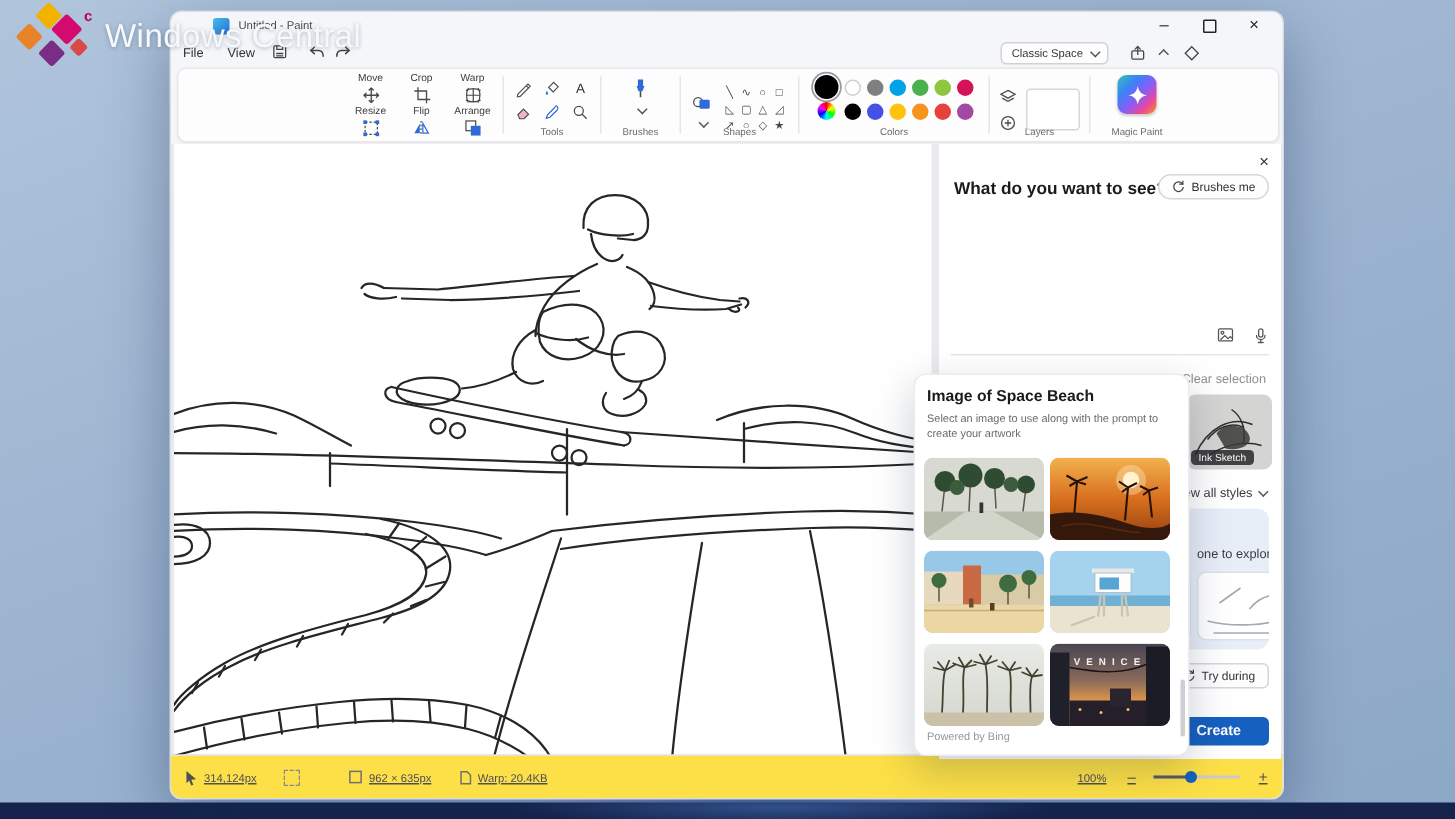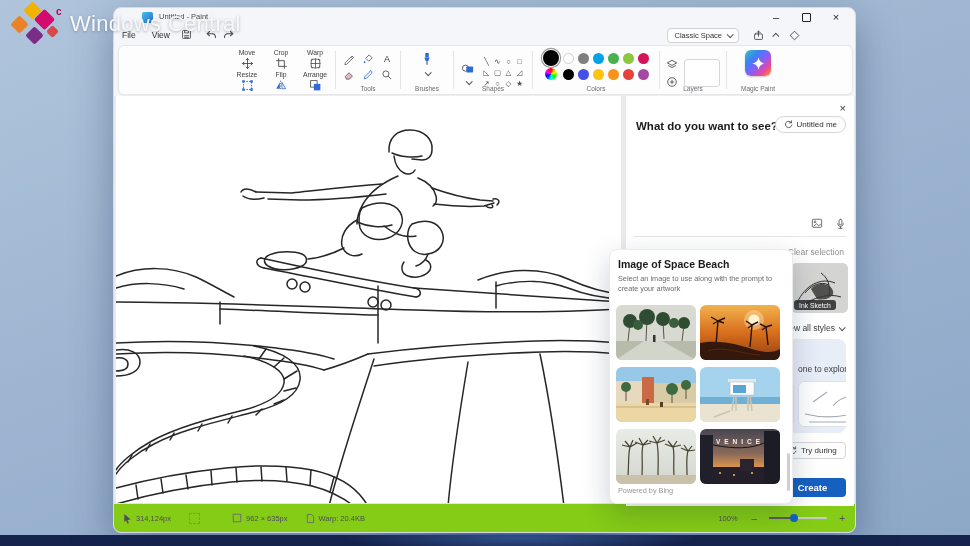--- a/index.html
+++ b/index.html
@@ -81,22 +81,22 @@
   
   .popup{left:495px;top:153px;width:182px;height:253px;background:#fff;border:1px solid #ebebee;border-radius:8px;
     box-shadow:0 10px 28px rgba(20,30,60,.22);z-index:30;}
   .popup h3{position:absolute;left:8px;top:8px;margin:0;font-size:10.5px;color:#1b1b1b;}
   .popup .sub{position:absolute;left:8px;top:24px;width:160px;font-size:7.3px;color:#6b6b6f;line-height:1.35;}
   .pthumb{position:absolute;width:80px;height:55px;border-radius:6px;overflow:hidden;}
   .venicetext{position:absolute;left:0;right:0;top:9px;text-align:center;color:#f2f2ee;font-size:6.5px;letter-spacing:4px;font-weight:bold;}
   .powered{position:absolute;left:8px;bottom:8px;font-size:7.3px;color:#97979b;}
   .pscroll{position:absolute;right:2px;bottom:12px;width:3px;height:38px;border-radius:2px;background:#cfcfd3;}
   
-  .statusbar{left:0;right:0;bottom:0;height:28px;background:#84cc16;border-top:1px solid #e3e4e8;
-    display:flex;font-size:7.5px;color:#4f4f54;}
+  .statusbar{left:0;right:0;bottom:0;height:28px;background:#fde047;border-top:1px solid #e3e4e8;
+    display:flex;font-size:7.5px;color:#4f4f54;text-decoration:underline;}
   .sitem{display:flex;align-items:center;gap:4px;margin-right:18px;}
   .dash{width:9px;height:9px;border:1px dashed #8a8a8e;border-radius:1px;}
   .track{position:relative;width:58px;height:2px;background:#c9c9cd;border-radius:1px;}
   .track .fill{position:absolute;left:0;top:0;height:2px;width:24px;background:#5a5a60;}
   .track .knob{position:absolute;left:21px;top:-3px;width:8px;height:8px;border-radius:50%;background:#1660c0;}
   svg{display:block;}
 </style>
 </head>
 <body>
 
@@ -434,21 +434,21 @@
       <div class="abs panel">
         <span class="close">×</span>
         <div class="heading">What do you want to see?</div>
         <div class="pillbtn" style="right:8px;top:20px;">
           <svg width="9" height="9" viewBox="0 0 14 14">
               <g fill="none" stroke="#444" stroke-width="1.3" stroke-linecap="round">
                 <path d="M11.5 4.2 A5 5 0 1 0 12.2 8"></path>
                 <path d="M11.8 1.2 L11.8 4.4 L8.6 4.4"></path>
               </g>
             </svg>
-          <span>Untitled me</span>
+          <span>Brushes me</span>
         </div>
         <div class="attach">
           <span>
             <svg width="12" height="11" viewBox="0 0 14 13">
                 <g fill="none" stroke="#555" stroke-width="1">
                   <rect x="1.5" y="1.5" width="11" height="9.5" rx="1"></rect>
                   <circle cx="4.6" cy="4.6" r="1.1"></circle>
                   <path d="M3 10 L6.5 6.8 L9 9.2 L10.8 7.6 L12.2 9"></path>
                 </g>
               </svg>

